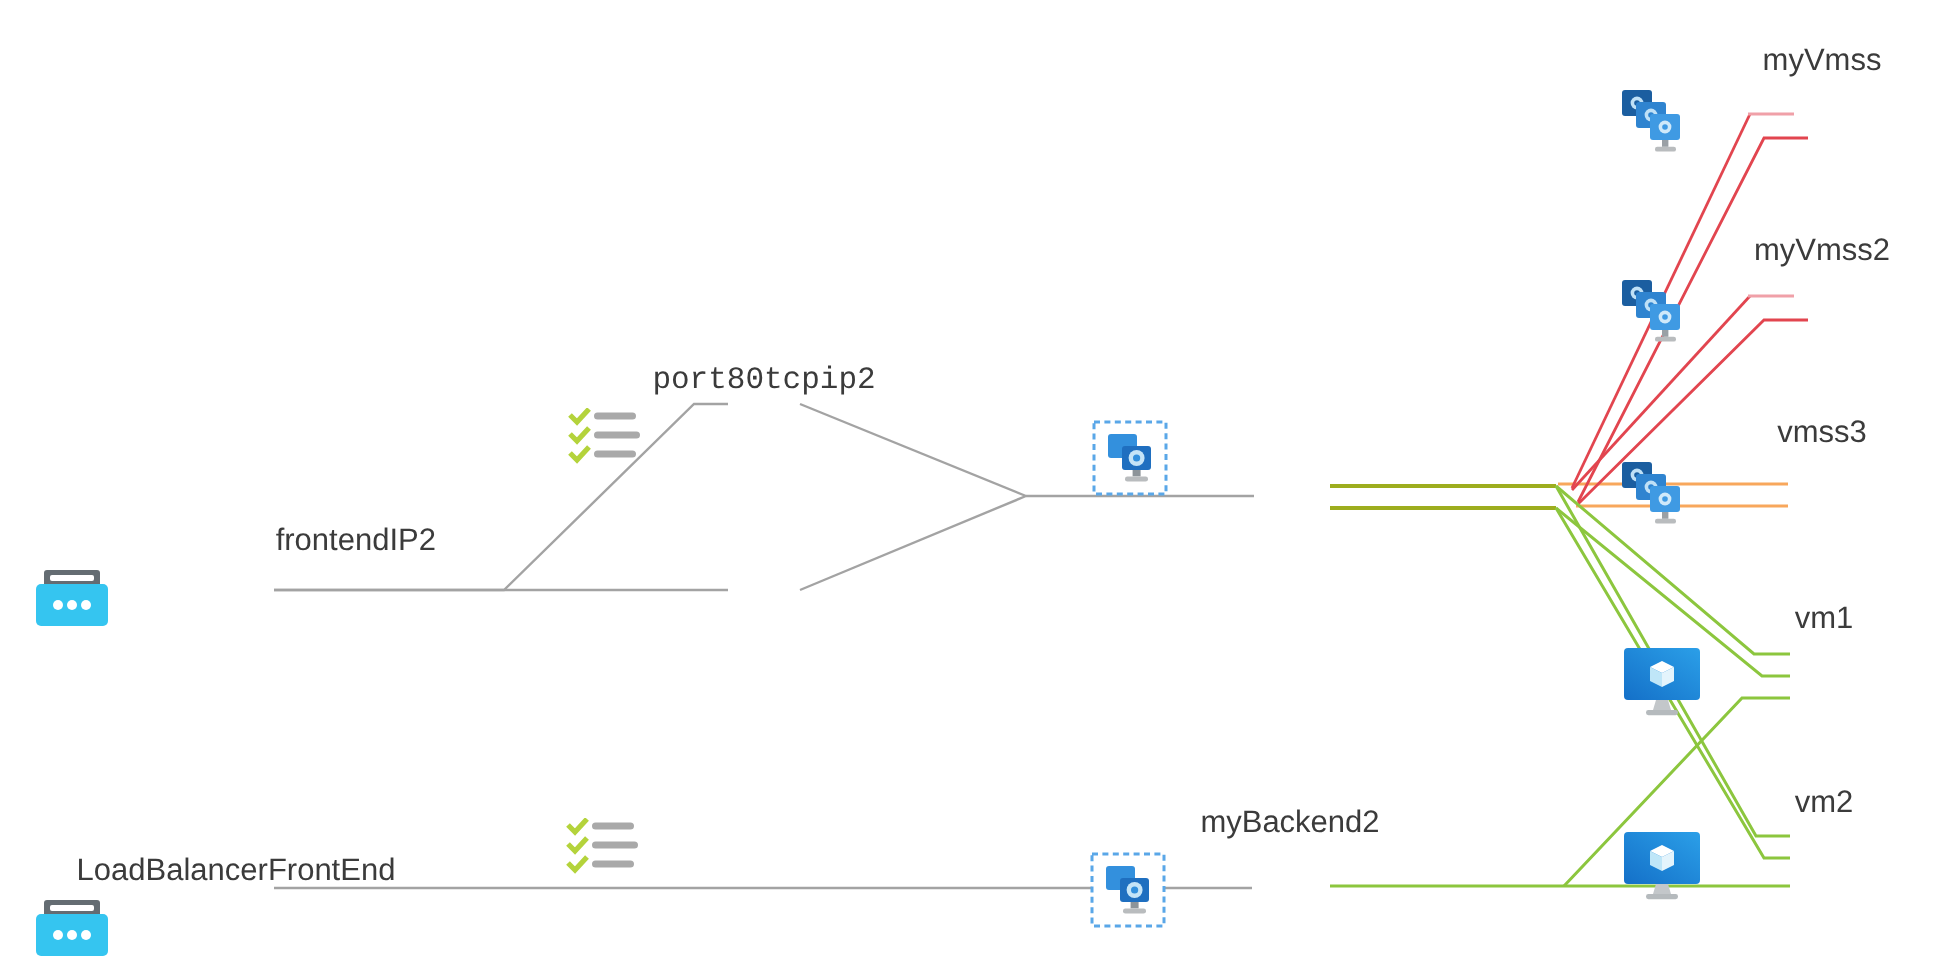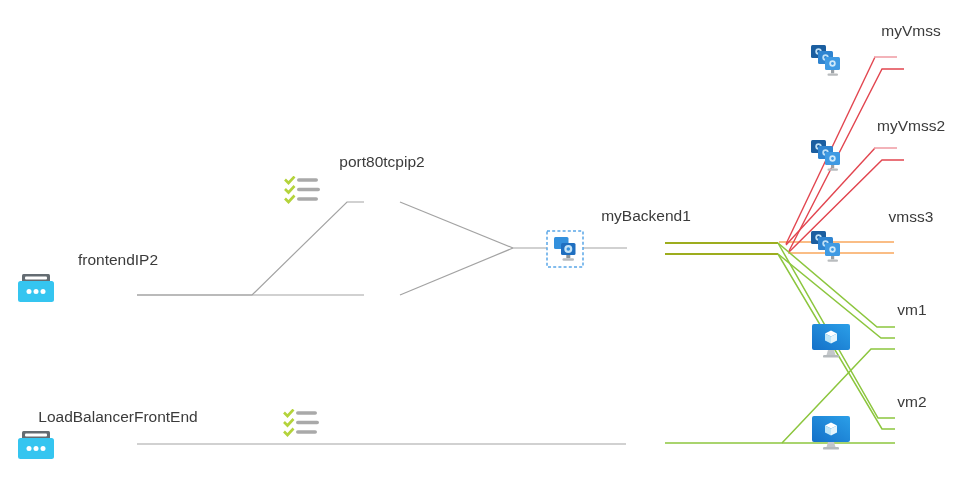--- a/index.html
+++ b/index.html
@@ -40,49 +40,49 @@
       <path d="M874,148 L897,148" fill="none" stroke="#f0a0a8" stroke-width="1.6"></path>
       <path d="M789,252 L882,160 L904,160" fill="none" stroke="#e2454f" stroke-width="1.4"></path>
       <path d="M778,243 L877,327 L895,327" fill="none" stroke="#8cc63e" stroke-width="1.5"></path>
       <path d="M778,254 L881,338 L895,338" fill="none" stroke="#8cc63e" stroke-width="1.5"></path>
       <path d="M778,243 L878,418 L895,418" fill="none" stroke="#8cc63e" stroke-width="1.5"></path>
       <path d="M778,254 L882,429 L895,429" fill="none" stroke="#8cc63e" stroke-width="1.5"></path>
       <path d="M665,443 L895,443" fill="none" stroke="#8cc63e" stroke-width="1.5"></path>
       <path d="M782,443 L871,349 L895,349" fill="none" stroke="#8cc63e" stroke-width="1.5"></path>
     </svg>
 
-  <div class="node" style="left: 18px; top: 250px;">
+  <div class="node" style="left: 18px; top: 261px; text-align: right;">
     <span class="nlabel">frontendIP2</span>
     <span class="icon">
       <svg width="36" height="28" viewBox="0 0 36 28">
         <rect x="4" y="0" width="28" height="9" rx="1.5" fill="#646c72"></rect>
         <rect x="7" y="2.5" width="22" height="3" rx="1" fill="#ffffff"></rect>
         <rect x="0" y="7" width="36" height="21" rx="2.5" fill="#35c5f0"></rect>
         <circle cx="11" cy="17.5" r="2.5" fill="#ffffff"></circle>
         <circle cx="18" cy="17.5" r="2.5" fill="#ffffff"></circle>
         <circle cx="25" cy="17.5" r="2.5" fill="#ffffff"></circle>
       </svg>
     </span>
   </div>
 
-  <div class="node" style="left: 18px; top: 407px;">
+  <div class="node" style="left: 18px; top: 426px;">
     <span class="nlabel">LoadBalancerFrontEnd</span>
     <span class="icon">
       <svg width="36" height="28" viewBox="0 0 36 28">
         <rect x="4" y="0" width="28" height="9" rx="1.5" fill="#646c72"></rect>
         <rect x="7" y="2.5" width="22" height="3" rx="1" fill="#ffffff"></rect>
         <rect x="0" y="7" width="36" height="21" rx="2.5" fill="#35c5f0"></rect>
         <circle cx="11" cy="17.5" r="2.5" fill="#ffffff"></circle>
         <circle cx="18" cy="17.5" r="2.5" fill="#ffffff"></circle>
         <circle cx="25" cy="17.5" r="2.5" fill="#ffffff"></circle>
       </svg>
     </span>
   </div>
 
-  <div class="node" style="left: 282px; top: 152px;">
+  <div class="node" style="left: 282px; top: 180px; font-family: Liberation Mono, monospace;">
     <span class="nlabel">port80tcpip2</span>
     <span class="icon">
       <svg width="38" height="29" viewBox="0 0 38 29">
         <path d="M3,3.5 L6.5,7 L12.5,0.5" fill="none" stroke="#b4d33b" stroke-width="2.6"></path>
         <rect x="15" y="2.2" width="21" height="3.6" rx="1.8" fill="#a9a9a9"></rect>
         <path d="M3,13 L6.5,16.5 L12.5,10" fill="none" stroke="#b4d33b" stroke-width="2.6"></path>
         <rect x="15" y="11.7" width="23" height="3.6" rx="1.8" fill="#a9a9a9"></rect>
         <path d="M3,22.5 L6.5,26 L12.5,19.5" fill="none" stroke="#b4d33b" stroke-width="2.6"></path>
         <rect x="15" y="21.2" width="21" height="3.6" rx="1.8" fill="#a9a9a9"></rect>
       </svg>
@@ -97,34 +97,47 @@
         <rect x="15" y="2.2" width="21" height="3.6" rx="1.8" fill="#a9a9a9"></rect>
         <path d="M3,13 L6.5,16.5 L12.5,10" fill="none" stroke="#b4d33b" stroke-width="2.6"></path>
         <rect x="15" y="11.7" width="23" height="3.6" rx="1.8" fill="#a9a9a9"></rect>
         <path d="M3,22.5 L6.5,26 L12.5,19.5" fill="none" stroke="#b4d33b" stroke-width="2.6"></path>
         <rect x="15" y="21.2" width="21" height="3.6" rx="1.8" fill="#a9a9a9"></rect>
       </svg>
     </span>
   </div>
 
   <div class="node" style="left: 546px; top: 206px;">
-    <span class="nlabel">myBackend1</span>
     <span class="icon">
       <svg width="38" height="38" viewBox="0 0 38 38">
         <rect x="1" y="1" width="36" height="36" fill="#ffffff" stroke="#5aa7e8" stroke-width="1.5" stroke-dasharray="3,2.2"></rect>
         <rect x="8" y="7" width="14.5" height="12" rx="1.5" fill="#3390dd"></rect>
         <rect x="15" y="13" width="14.5" height="12" rx="1.5" fill="#1f6fc0"></rect>
         <circle cx="22.3" cy="19" r="4" fill="#c5e4f7"></circle>
         <circle cx="22.3" cy="19" r="1.8" fill="#3390dd"></circle>
         <rect x="20.3" y="25" width="4" height="3.2" fill="#8d9499"></rect>
         <rect x="16.5" y="28.2" width="11.5" height="2.6" rx="1.2" fill="#b9bcbe"></rect>
       </svg>
     </span>
   </div>
 
+  <div class="node" style="left: 545px; top: 402px;">
+    <span class="nlabel">myBackend2</span>
+    <span class="icon">
+      <svg width="38" height="38" viewBox="0 0 38 38">
+        <rect x="1" y="1" width="36" height="36" fill="#ffffff" stroke="#5aa7e8" stroke-width="1.5" stroke-dasharray="3,2.2"></rect>
+        <rect x="8" y="7" width="14.5" height="12" rx="1.5" fill="#3390dd"></rect>
+        <rect x="15" y="13" width="14.5" height="12" rx="1.5" fill="#1f6fc0"></rect>
+        <circle cx="22.3" cy="19" r="4" fill="#c5e4f7"></circle>
+        <circle cx="22.3" cy="19" r="1.8" fill="#3390dd"></circle>
+        <rect x="20.3" y="25" width="4" height="3.2" fill="#8d9499"></rect>
+        <rect x="16.5" y="28.2" width="11.5" height="2.6" rx="1.2" fill="#b9bcbe"></rect>
+      </svg>
+    </span>
+  </div>
 
   <div class="node" style="left: 811px; top: 21px;">
     <span class="nlabel">myVmss</span>
     <span class="icon">
       <svg width="34" height="32" viewBox="0 0 34 32">
         <rect x="0" y="0" width="15" height="13" rx="1.5" fill="#1b5ea0"></rect>
         <circle cx="7.5" cy="6.5" r="3.2" fill="#bfe0f6"></circle>
           <circle cx="7.5" cy="6.5" r="1.4" fill="#1b5ea0"></circle>
         <rect x="7" y="6" width="15" height="13" rx="1.5" fill="#2f84d0"></rect>
         <circle cx="14.5" cy="12.5" r="3.2" fill="#bfe0f6"></circle>

